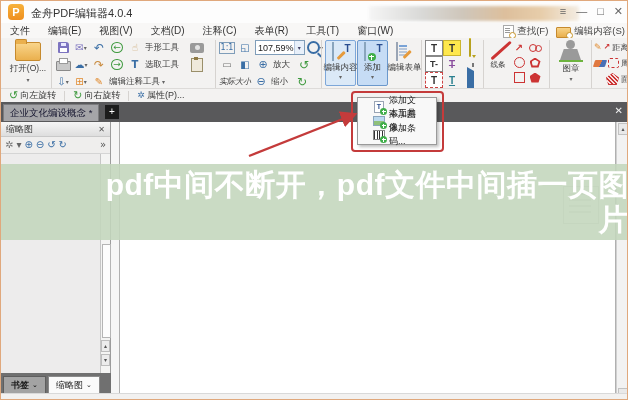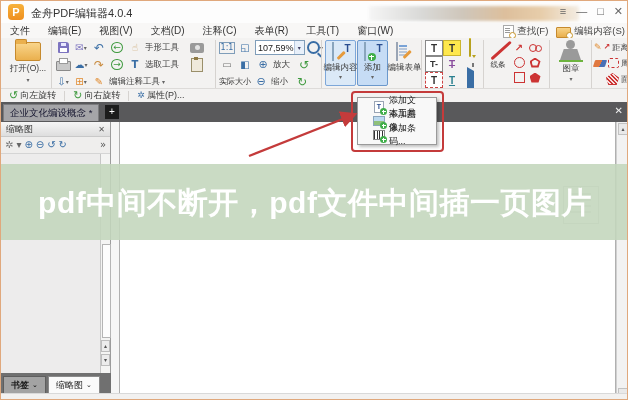--- a/index.html
+++ b/index.html
@@ -133,21 +133,21 @@
   .imgph{position:absolute;left:452px;top:64px;width:34px;height:36px;background:#fdfdfd;border:1px solid #d2d2d2;}
   .imgph::before{content:"";position:absolute;left:5px;top:6px;width:22px;height:2px;background:#d8d8d8;box-shadow:0 6px 0 #d8d8d8,0 12px 0 #d8d8d8,0 18px 0 #d8d8d8;}
   
   .bottombar{left:0;top:372px;width:110px;height:20px;background:#707070;display:flex;align-items:flex-end;gap:2px;padding:0 2px;box-sizing:border-box;}
   .btab{height:16px;display:flex;align-items:center;gap:3px;padding:0 7px;font-size:9px;}
   .btab.dark{background:#a3a3a3;color:#1d1d1d;border:1px solid #5e5e5e;border-bottom:none;font-weight:bold;}
   .btab.lite{background:#fafafa;color:#222;border:1px solid #8a8a8a;border-bottom:none;}
   .bstrip{left:0;top:392px;width:628px;height:8px;background:#f2f1f0;border-top:1px solid #d9d9d9;}
   
   .band{left:0;top:163px;width:628px;height:76px;background:rgba(195,214,188,0.88);z-index:50;
-        display:flex;justify-content:center;align-items:center;}
+        display:flex;flex-direction:column;justify-content:center;align-items:flex-end;}
   .band div{color:#fff;font-weight:bold;font-size:30px;line-height:35px;letter-spacing:.5px;text-align:center;white-space:nowrap;}
   
   .dropdown{left:356px;top:96px;width:78px;background:#f8f8f8;border:1px solid #9a9a9a;box-shadow:2px 2px 3px rgba(0,0,0,.25);z-index:40;padding:2px 0;}
   .dditem{display:flex;align-items:center;gap:4px;height:14px;padding:0 15px;font-size:9px;color:#222;}
   .ddico{width:12px;height:12px;position:relative;flex:0 0 12px;}
   .ddpage{position:absolute;left:1px;top:0;width:8px;height:10px;background:#fff;border:1px solid #9aa5b5;font-size:7px;font-weight:bold;color:#2a4d8f;text-align:center;line-height:10px;}
   .ddimg{position:absolute;left:0;top:1px;width:10px;height:8px;background:linear-gradient(#bcd9ef 50%,#8fc07a 50%);border:1px solid #8aa5bd;}
   .ddbar{position:absolute;left:0;top:1px;width:10px;height:8px;background:repeating-linear-gradient(90deg,#333 0 1px,#fff 1px 2.6px);border:1px solid #888;}
   .gp2{position:absolute;right:-2px;bottom:-2px;width:7px;height:7px;border-radius:50%;
      background:linear-gradient(#fff,#fff) center/4px 1.2px no-repeat,linear-gradient(#fff,#fff) center/1.2px 4px no-repeat,#3fae49;}
@@ -287,21 +287,21 @@
         </span>
       <span class="ic">
           <span class="g blu" style="font-size:11px;">⊕</span>
         </span>
       <span class="lbl">放大</span>
       <span class="ic" style="margin-left:4px;">
           <span class="g grn" style="font-size:12px;">↺</span>
         </span>
     </div>
     <div class="tbrow" style="left:218px;top:36px;">
-      <span class="lbl" style="width:32px;font-size:8px;">实际大小</span>
+      <span class="lbl" style="width:32px;font-size:8px;font-style:italic;">实际大小</span>
       <span class="ic">
           <span class="g blu" style="font-size:11px;">⊖</span>
         </span>
       <span class="lbl">缩小</span>
       <span class="ic" style="margin-left:4px;">
           <span class="g grn" style="font-size:12px;">↻</span>
         </span>
     </div>
     <div class="sep" style="left:320px;"></div>
 

